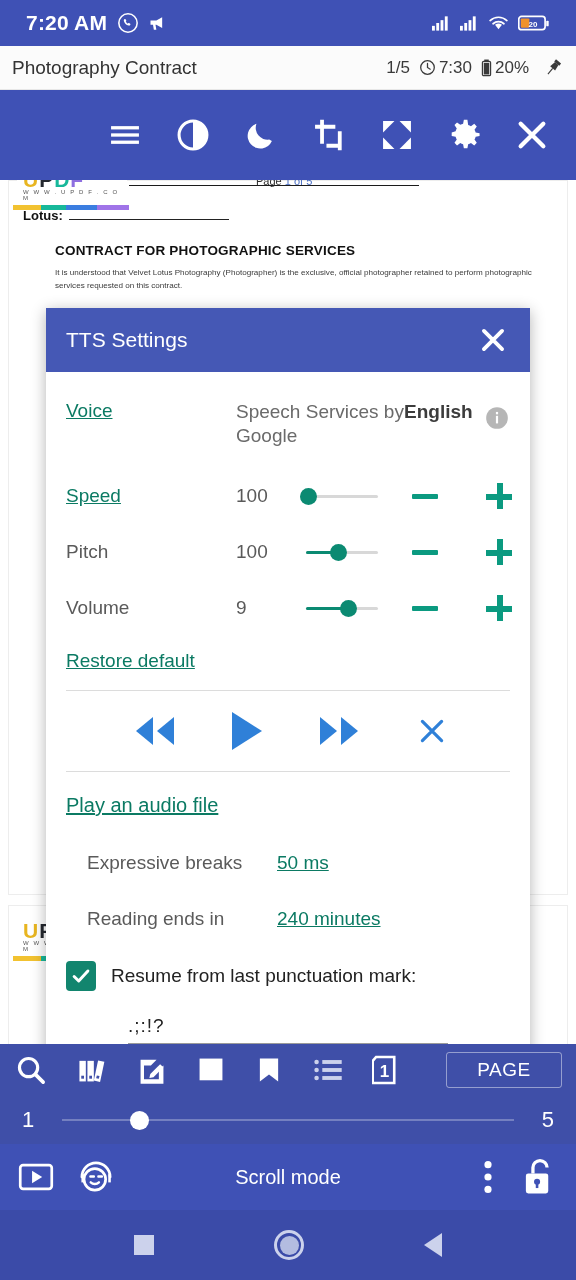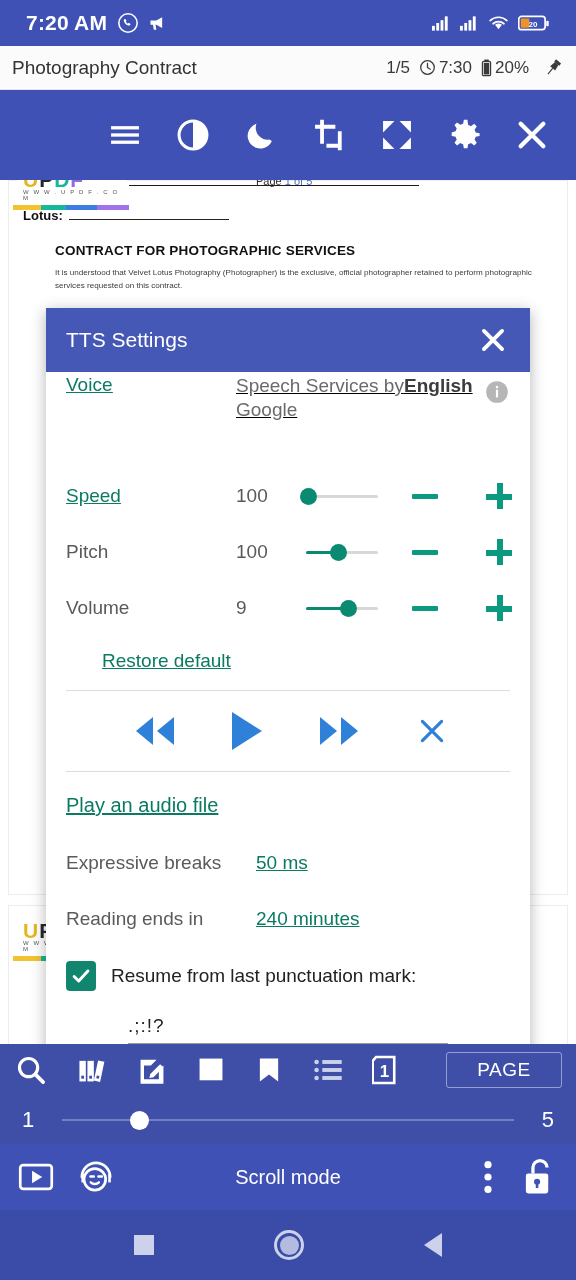--- a/index.html
+++ b/index.html
@@ -78,43 +78,43 @@
     height:64px; background:#4558b5; display:flex; align-items:center;
     padding:0 20px; color:#fff;
   }
   .dlg-title { font-size:21px; }
   .dlg-x { margin-left:auto; }
   .dlg-body { padding:0 20px; }
 
   .row { display:flex; align-items:center; min-height:56px; }
   .row-lbl { width:170px; font-size:19px; color:#5a5a5a; flex:none; }
   .row-lbl.link { color:#0b7a63; text-decoration:underline; }
-  .voice-row { align-items:flex-start; padding-top:2px; min-height:96px;text-decoration:underline; }
+  .voice-row { align-items:flex-start; padding-top:28px; min-height:96px; }
   .voice-engine { width:168px; font-size:19px; color:#6a6a6a; line-height:1.28; flex:none; }
   .voice-lang { width:74px; font-size:19px; font-weight:bold; color:#3c3c3c; line-height:1.22; word-break:break-all; flex:none; }
   .info-ic { margin-left:6px; margin-top:5px; }
 
   .num { width:70px; font-size:19px; color:#5a5a5a; flex:none; }
   .slider { position:relative; width:72px; height:20px; flex:none; margin-right:34px; }
   .strack { position:absolute; top:9px; left:0; width:72px; height:3px; background:#d8d8d8; border-radius:2px; }
   .sfill  { position:absolute; top:9px; left:0; height:3px; background:#0b8a72; border-radius:2px; }
   .sthumb { position:absolute; top:2px; width:17px; height:17px; border-radius:50%; background:#0b8a72; transform:translateX(-8px); }
   .minus { width:26px; height:5px; background:#0b9a80; border-radius:1px; flex:none; }
   .plusbox { width:34px; margin-left:44px; display:flex; justify-content:center; flex:none; }
   .plus { position:relative; width:26px; height:26px; }
   .plus::before,.plus::after { content:""; position:absolute; background:#0b9a80; }
   .plus::before { left:0; top:10.5px; width:26px; height:6px; }
   .plus::after { top:0; left:10.5px; height:26px; width:6px; }
 
-  .restore { font-size:19px; color:#0b7a63; text-decoration:underline; padding:14px 0 18px;margin-left:36px; }
+  .restore { font-size:19px; color:#0b7a63; text-decoration:underline; padding:14px 0 18px; }
   .hr { border-top:1px solid #dcdcdc; }
   .playrow { display:flex; align-items:center; justify-content:center; gap:50px; height:80px; }
   .audio-link { font-size:20px; color:#0b7a63; text-decoration:underline; padding:22px 0 18px; }
   .kv { display:flex; align-items:center; min-height:56px; }
-  .kv-k { width:190px; font-size:19px; color:#5a5a5a; flex:none; }
+  .kv-k { width:190px; font-size:19px; color:#5a5a5a; flex:none;margin-left:21px; }
   .kv-v { font-size:19px; color:#0b7a63; text-decoration:underline; }
   .chkrow { display:flex; align-items:center; gap:15px; padding:14px 0 6px; }
   .chk { width:30px; height:30px; border-radius:4px; background:#12856e; display:flex; align-items:center; justify-content:center; flex:none; }
   .chk-lbl { font-size:19px; color:#222; }
   .punct { margin:18px 0 0 62px; width:320px; }
   .punct-val { font-size:19px; color:#222; letter-spacing:1px; padding-bottom:6px; }
   .punct-rule { border-bottom:1.5px solid #9a9a9a; }
   .cutrow { display:flex; align-items:center; gap:15px; margin-top:24px; }
   .cut-lbl { font-size:19px; color:#0b7a63; }
   .cut-show { margin-left:auto; font-size:19px; color:#0b7a63; }

